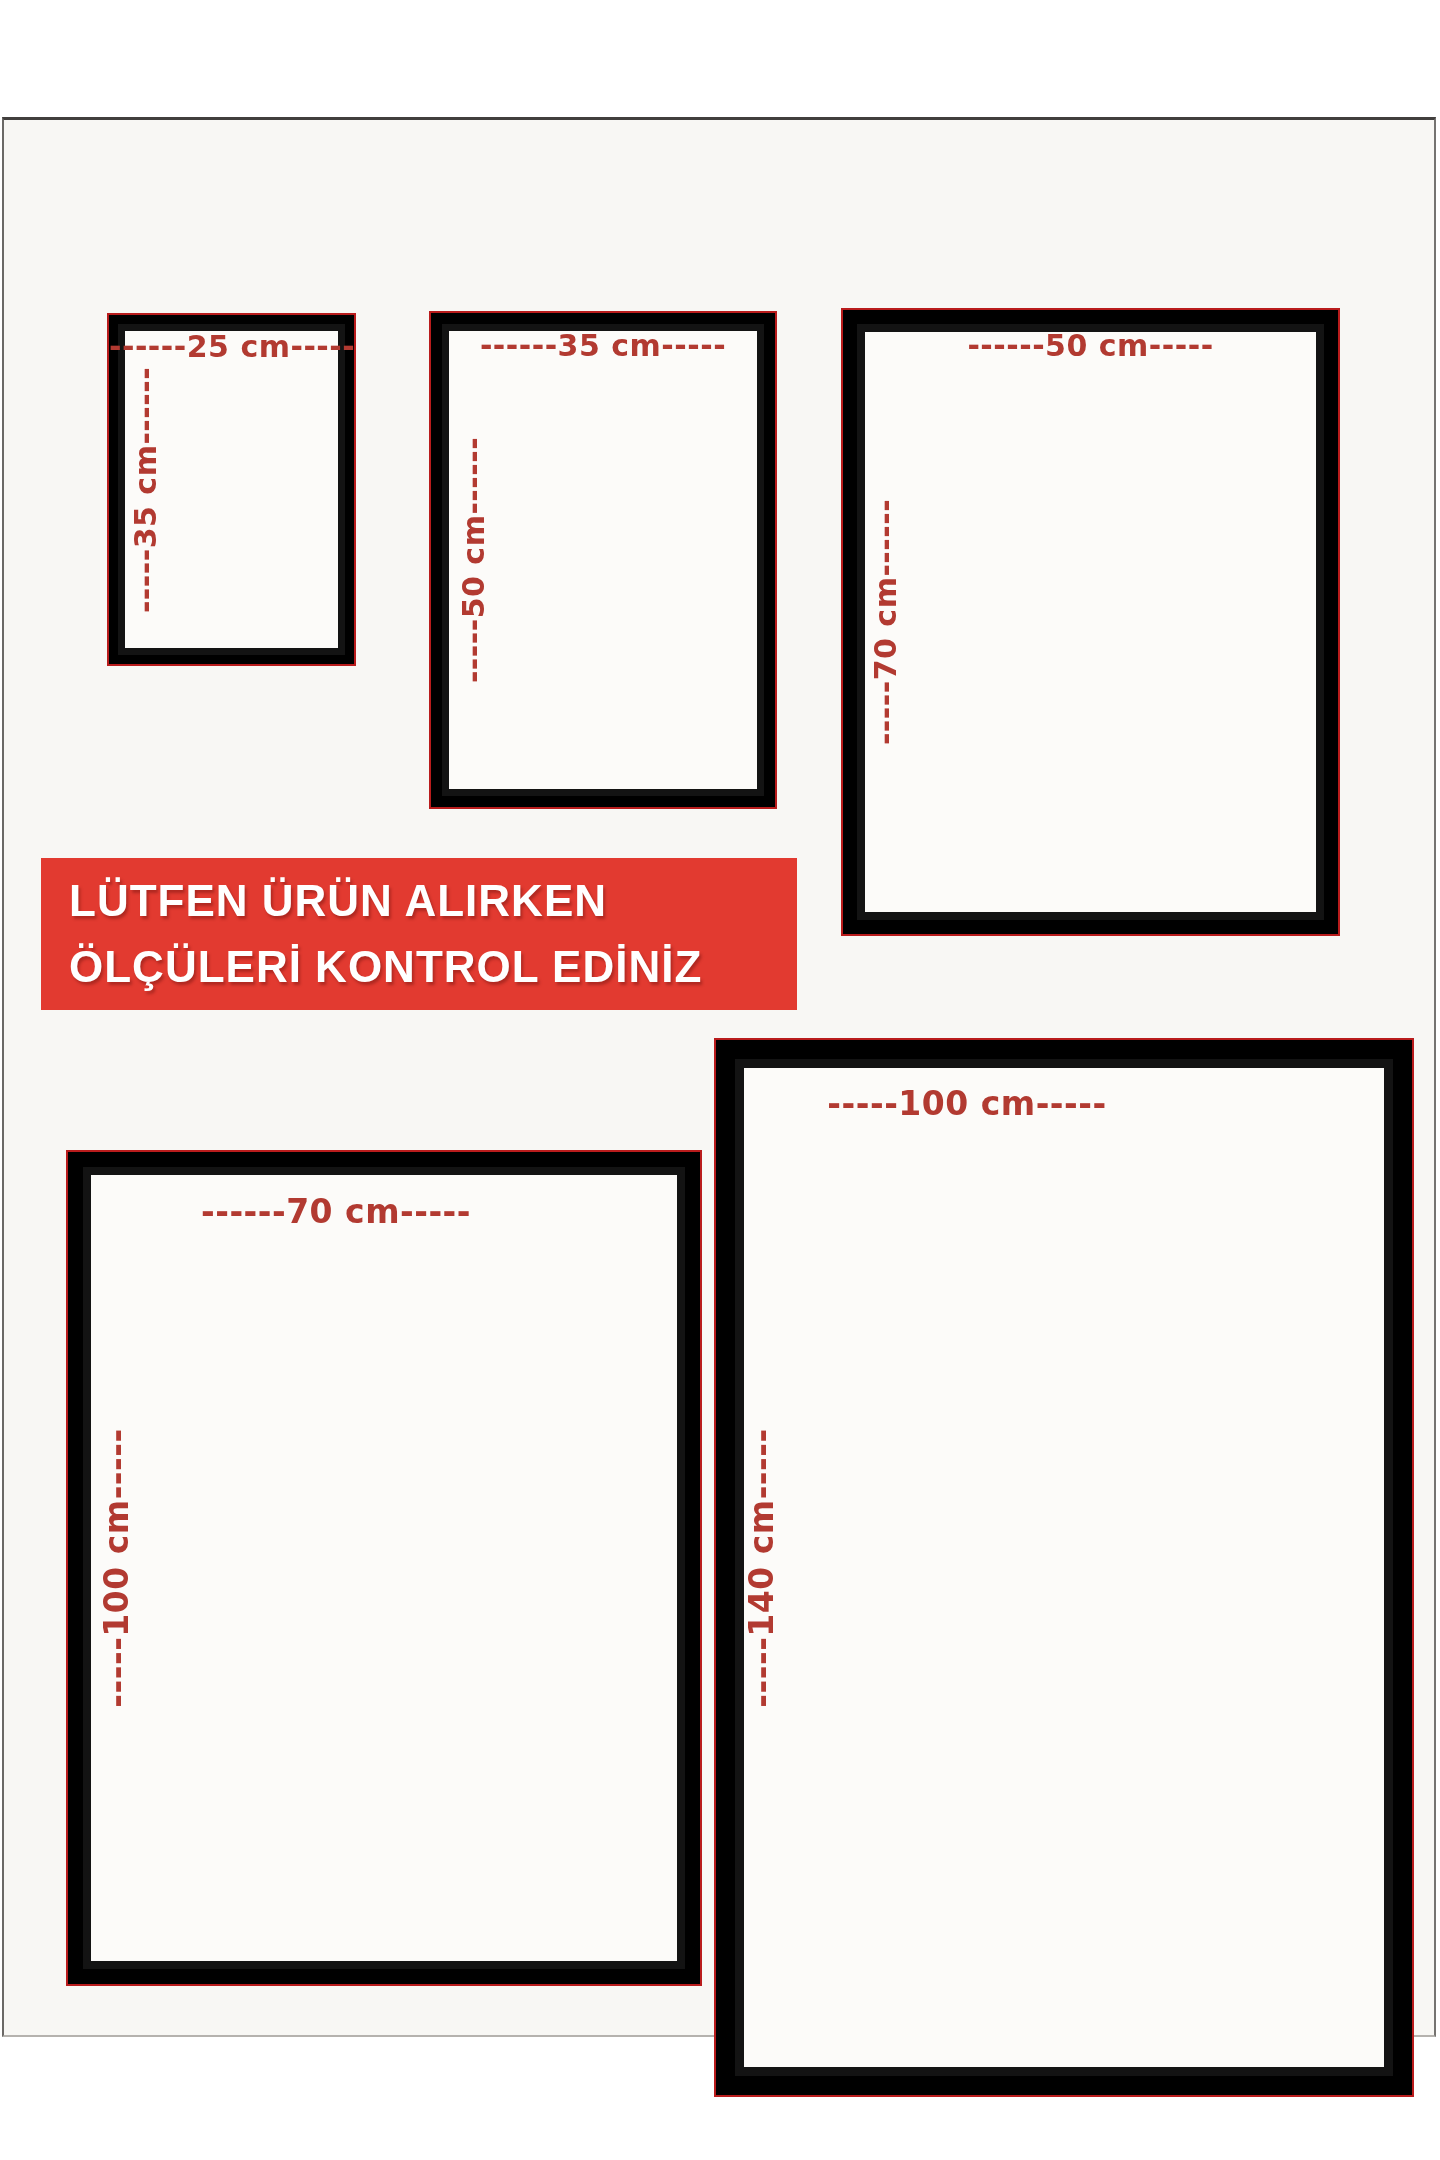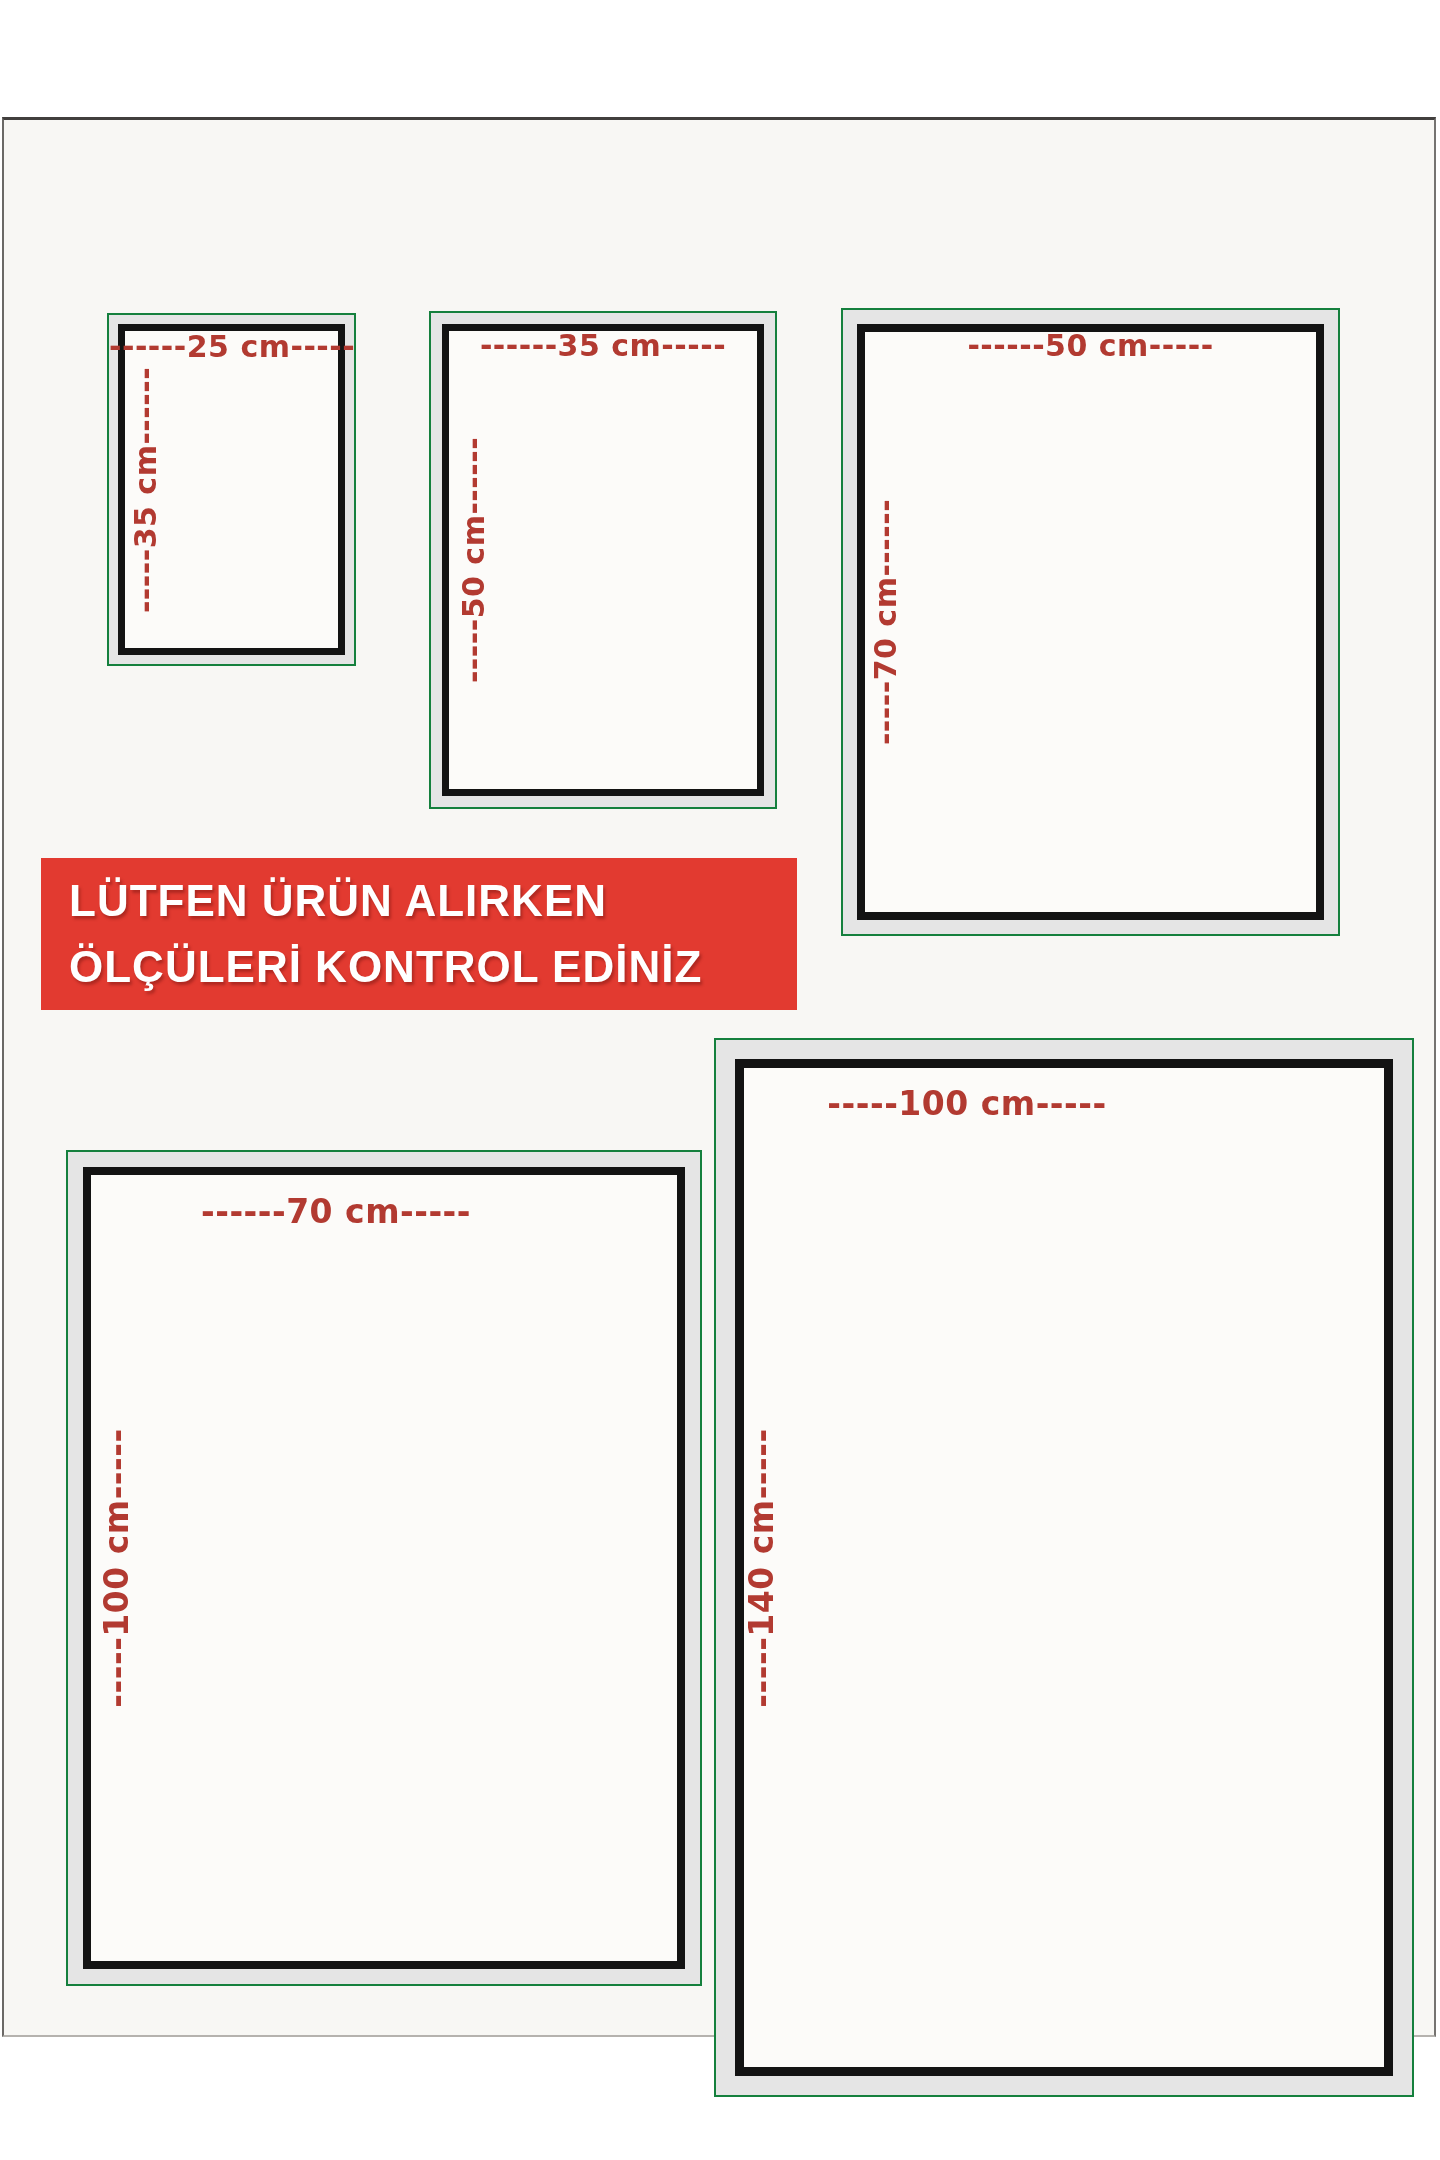--- a/index.html
+++ b/index.html
@@ -24,22 +24,22 @@
     border-left: 2px solid #6b6966;
     border-right: 2px solid #757370;
     border-bottom: 2px solid #b5b2ae;
     box-sizing: border-box;
   }
 
   
   .box {
     position: absolute;
     box-sizing: border-box;
-    border: 2px solid #15803d;
-    background: #e5e5e5;
+    border: 2px solid #b91c1c;
+    background: #000000;
   }
   .frame {
     position: absolute;
     box-sizing: border-box;
     border-style: solid;
     border-color: #131313;
     background: #fcfbf9;
   }
 
   .b1 { left: 103px;  top: 193px;  width: 249px; height: 353px; }

